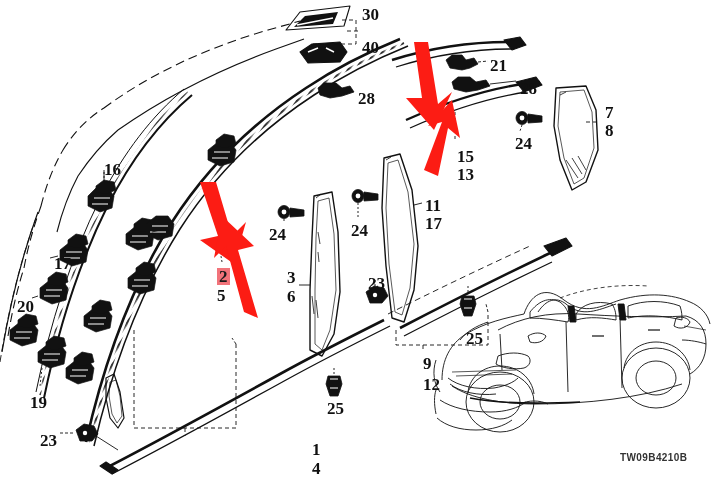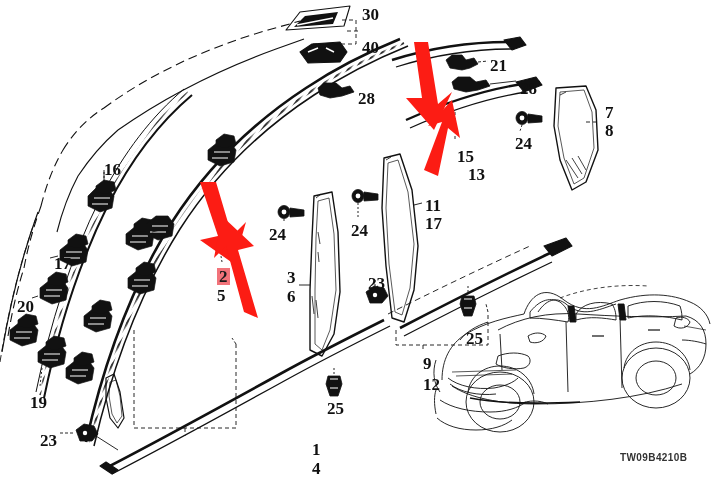--- a/index.html
+++ b/index.html
@@ -337,21 +337,21 @@
 
   <div class="lbl" style="left:362px;top:6px">30</div>
   <div class="lbl" style="left:362px;top:39px">40</div>
   <div class="lbl" style="left:490px;top:57px">21</div>
   <div class="lbl" style="left:520px;top:80px">28</div>
   <div class="lbl" style="left:358px;top:90px">28</div>
   <div class="lbl" style="left:605px;top:104px">7</div>
   <div class="lbl" style="left:605px;top:122px">8</div>
   <div class="lbl" style="left:515px;top:135px">24</div>
   <div class="lbl" style="left:457px;top:148px">15</div>
-  <div class="lbl" style="left:468px;top:166px">13</div>
+  <div class="lbl" style="left:457px;top:166px">13</div>
   <div class="lbl" style="left:104px;top:161px">16</div>
   <div class="lbl" style="left:425px;top:197px">11</div>
   <div class="lbl" style="left:425px;top:215px">17</div>
   <div class="lbl" style="left:269px;top:226px">24</div>
   <div class="lbl" style="left:351px;top:222px">24</div>
   <div class="lbl" style="left:54px;top:255px">17</div>
   <div class="lbl hl" style="left:217px;top:268px">2</div>
   <div class="lbl" style="left:217px;top:287px">5</div>
   <div class="lbl" style="left:287px;top:269px">3</div>
   <div class="lbl" style="left:287px;top:288px">6</div>

